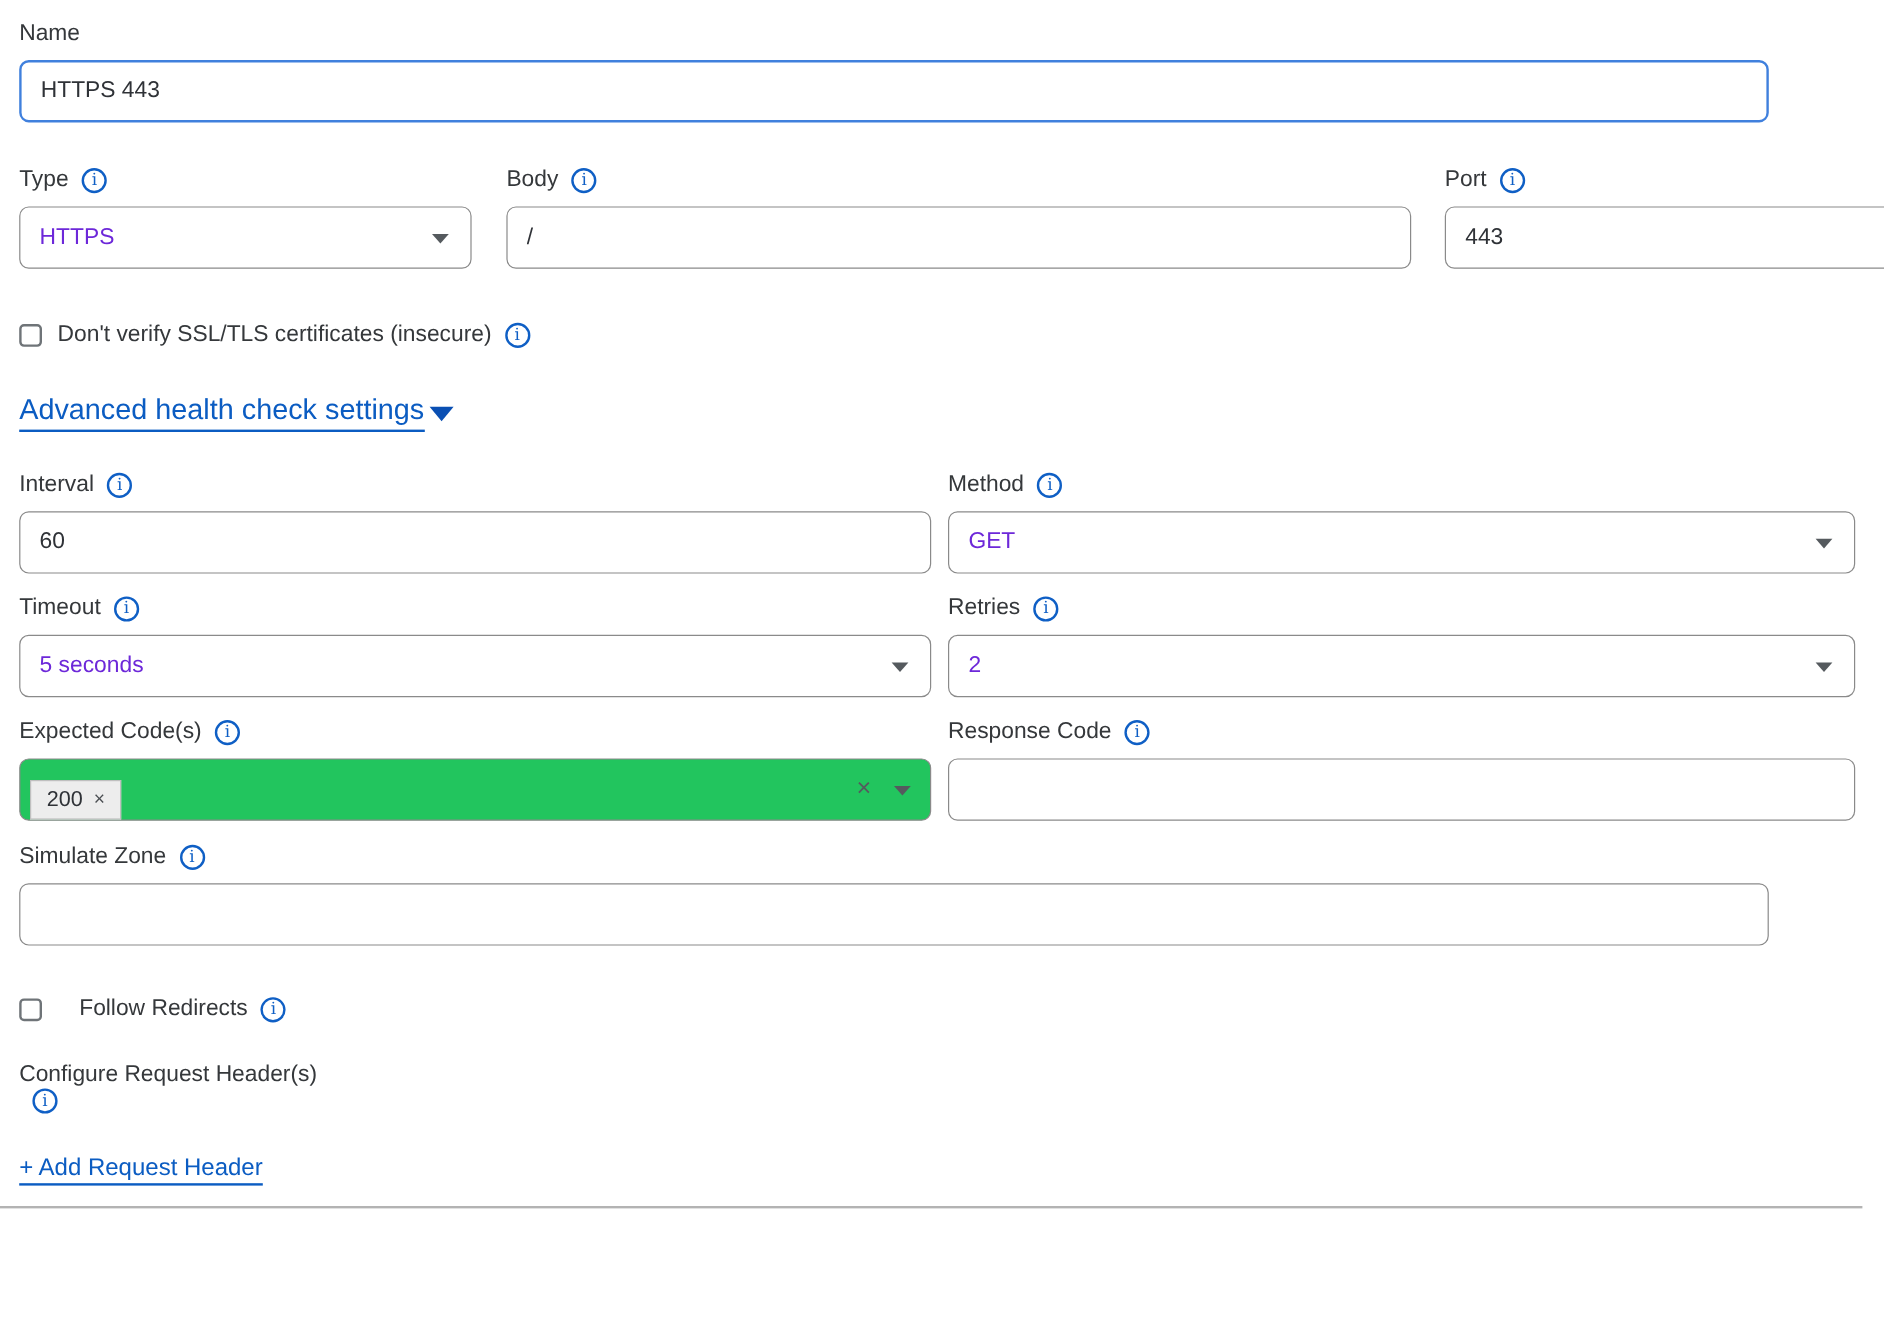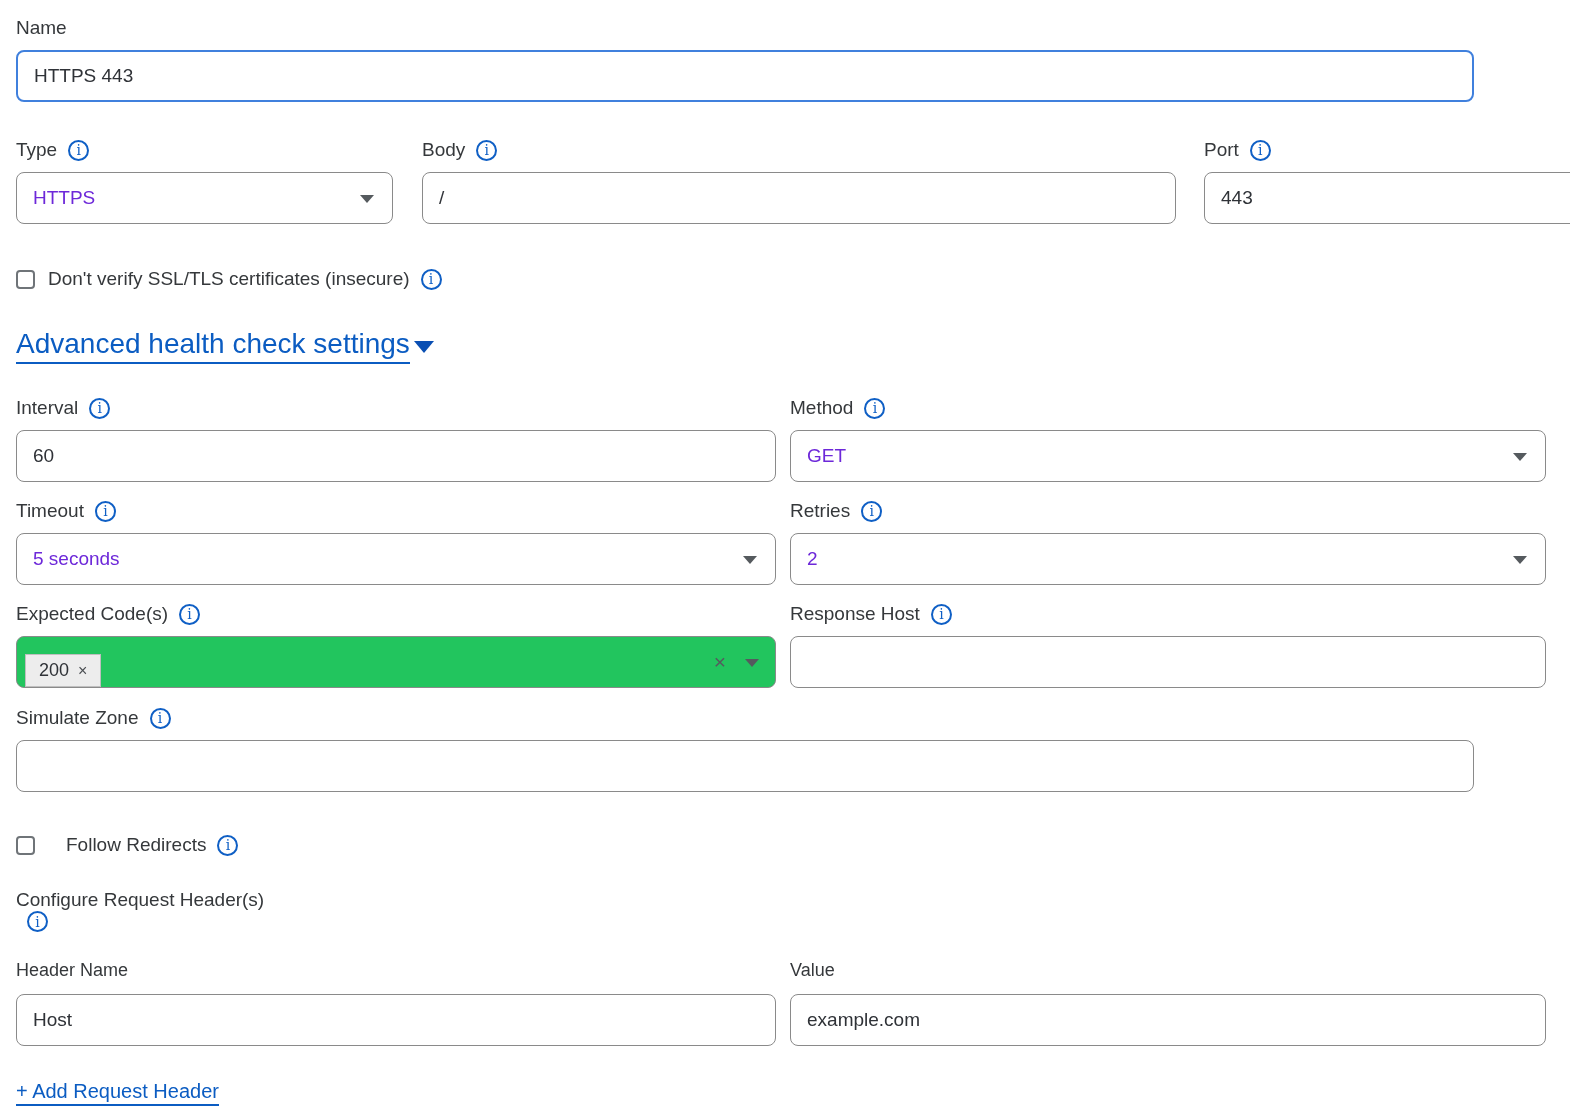--- a/index.html
+++ b/index.html
@@ -53,21 +53,21 @@
     background: #fff; flex: 0 0 auto; cursor: pointer;
   }
   .checkbox-row .cb-label { margin-left: 13px; }
   .checkbox-row.wide-gap .cb-label { margin-left: 31px; }
   .checkbox-row.wide-gap { margin-top: 42px; }
 
   .adv-link-row { margin-top: 38px; display: flex; align-items: center; }
   .link {
     color: #0b5cc2; text-decoration: none; cursor: pointer;
     border-bottom: 2px solid #0b5cc2; padding-bottom: 2px;
-    font-size: 28px;
+    font-size: 24px;
   }
   .adv-caret {
     width: 0; height: 0; margin-left: 4px; margin-top: 2px;
     border-left: 10px solid transparent; border-right: 10px solid transparent;
     border-top: 12px solid #0a4fb3; cursor: pointer;
   }
 
   .grid-2col { display: grid; grid-template-columns: 760px 756px; column-gap: 14px; row-gap: 17px; margin-top: 32px; }
 
   .multiselect {
@@ -207,21 +207,21 @@
           <span>200</span>
           <span class="tag-x">×</span>
         </span>
         <span class="ms-clear">×</span>
         <span class="ms-caret"></span>
       </div>
     </div>
 
     <div class="cell">
       <div class="field-label">
-        <span>Response Host</span>
+        <span>Response Code</span>
         <span class="info-icon">i</span>
       </div>
       <input class="text-input" type="text" value="" style="">
     </div>
   </div>
 
   <div class="single">
     <div class="field-label">
       <span>Simulate Zone</span>
       <span class="info-icon">i</span>
@@ -233,34 +233,20 @@
     <span class="checkbox"></span>
     <span class="cb-label">Follow Redirects</span>
     <span class="info-icon">i</span>
   </div>
 
   <div class="section-label">
     <span>Configure Request Header(s)</span>
     <span class="info-icon">i</span>
   </div>
 
-  <div class="hdr-grid">
-    <div class="cell">
-      <div class="field-label">
-        <span>Header Name</span>
-      </div>
-      <input class="text-input" type="text" value="Host" style="">
-    </div>
-    <div class="cell">
-      <div class="field-label">
-        <span>Value</span>
-      </div>
-      <input class="text-input" type="text" value="example.com" style="">
-    </div>
-  </div>
 
   <div class="add-link-row">
     <a class="link add-link">+ Add Request Header</a>
   </div>
 
   <div class="divider"></div>
 
 </div>
 
 </body></html>

